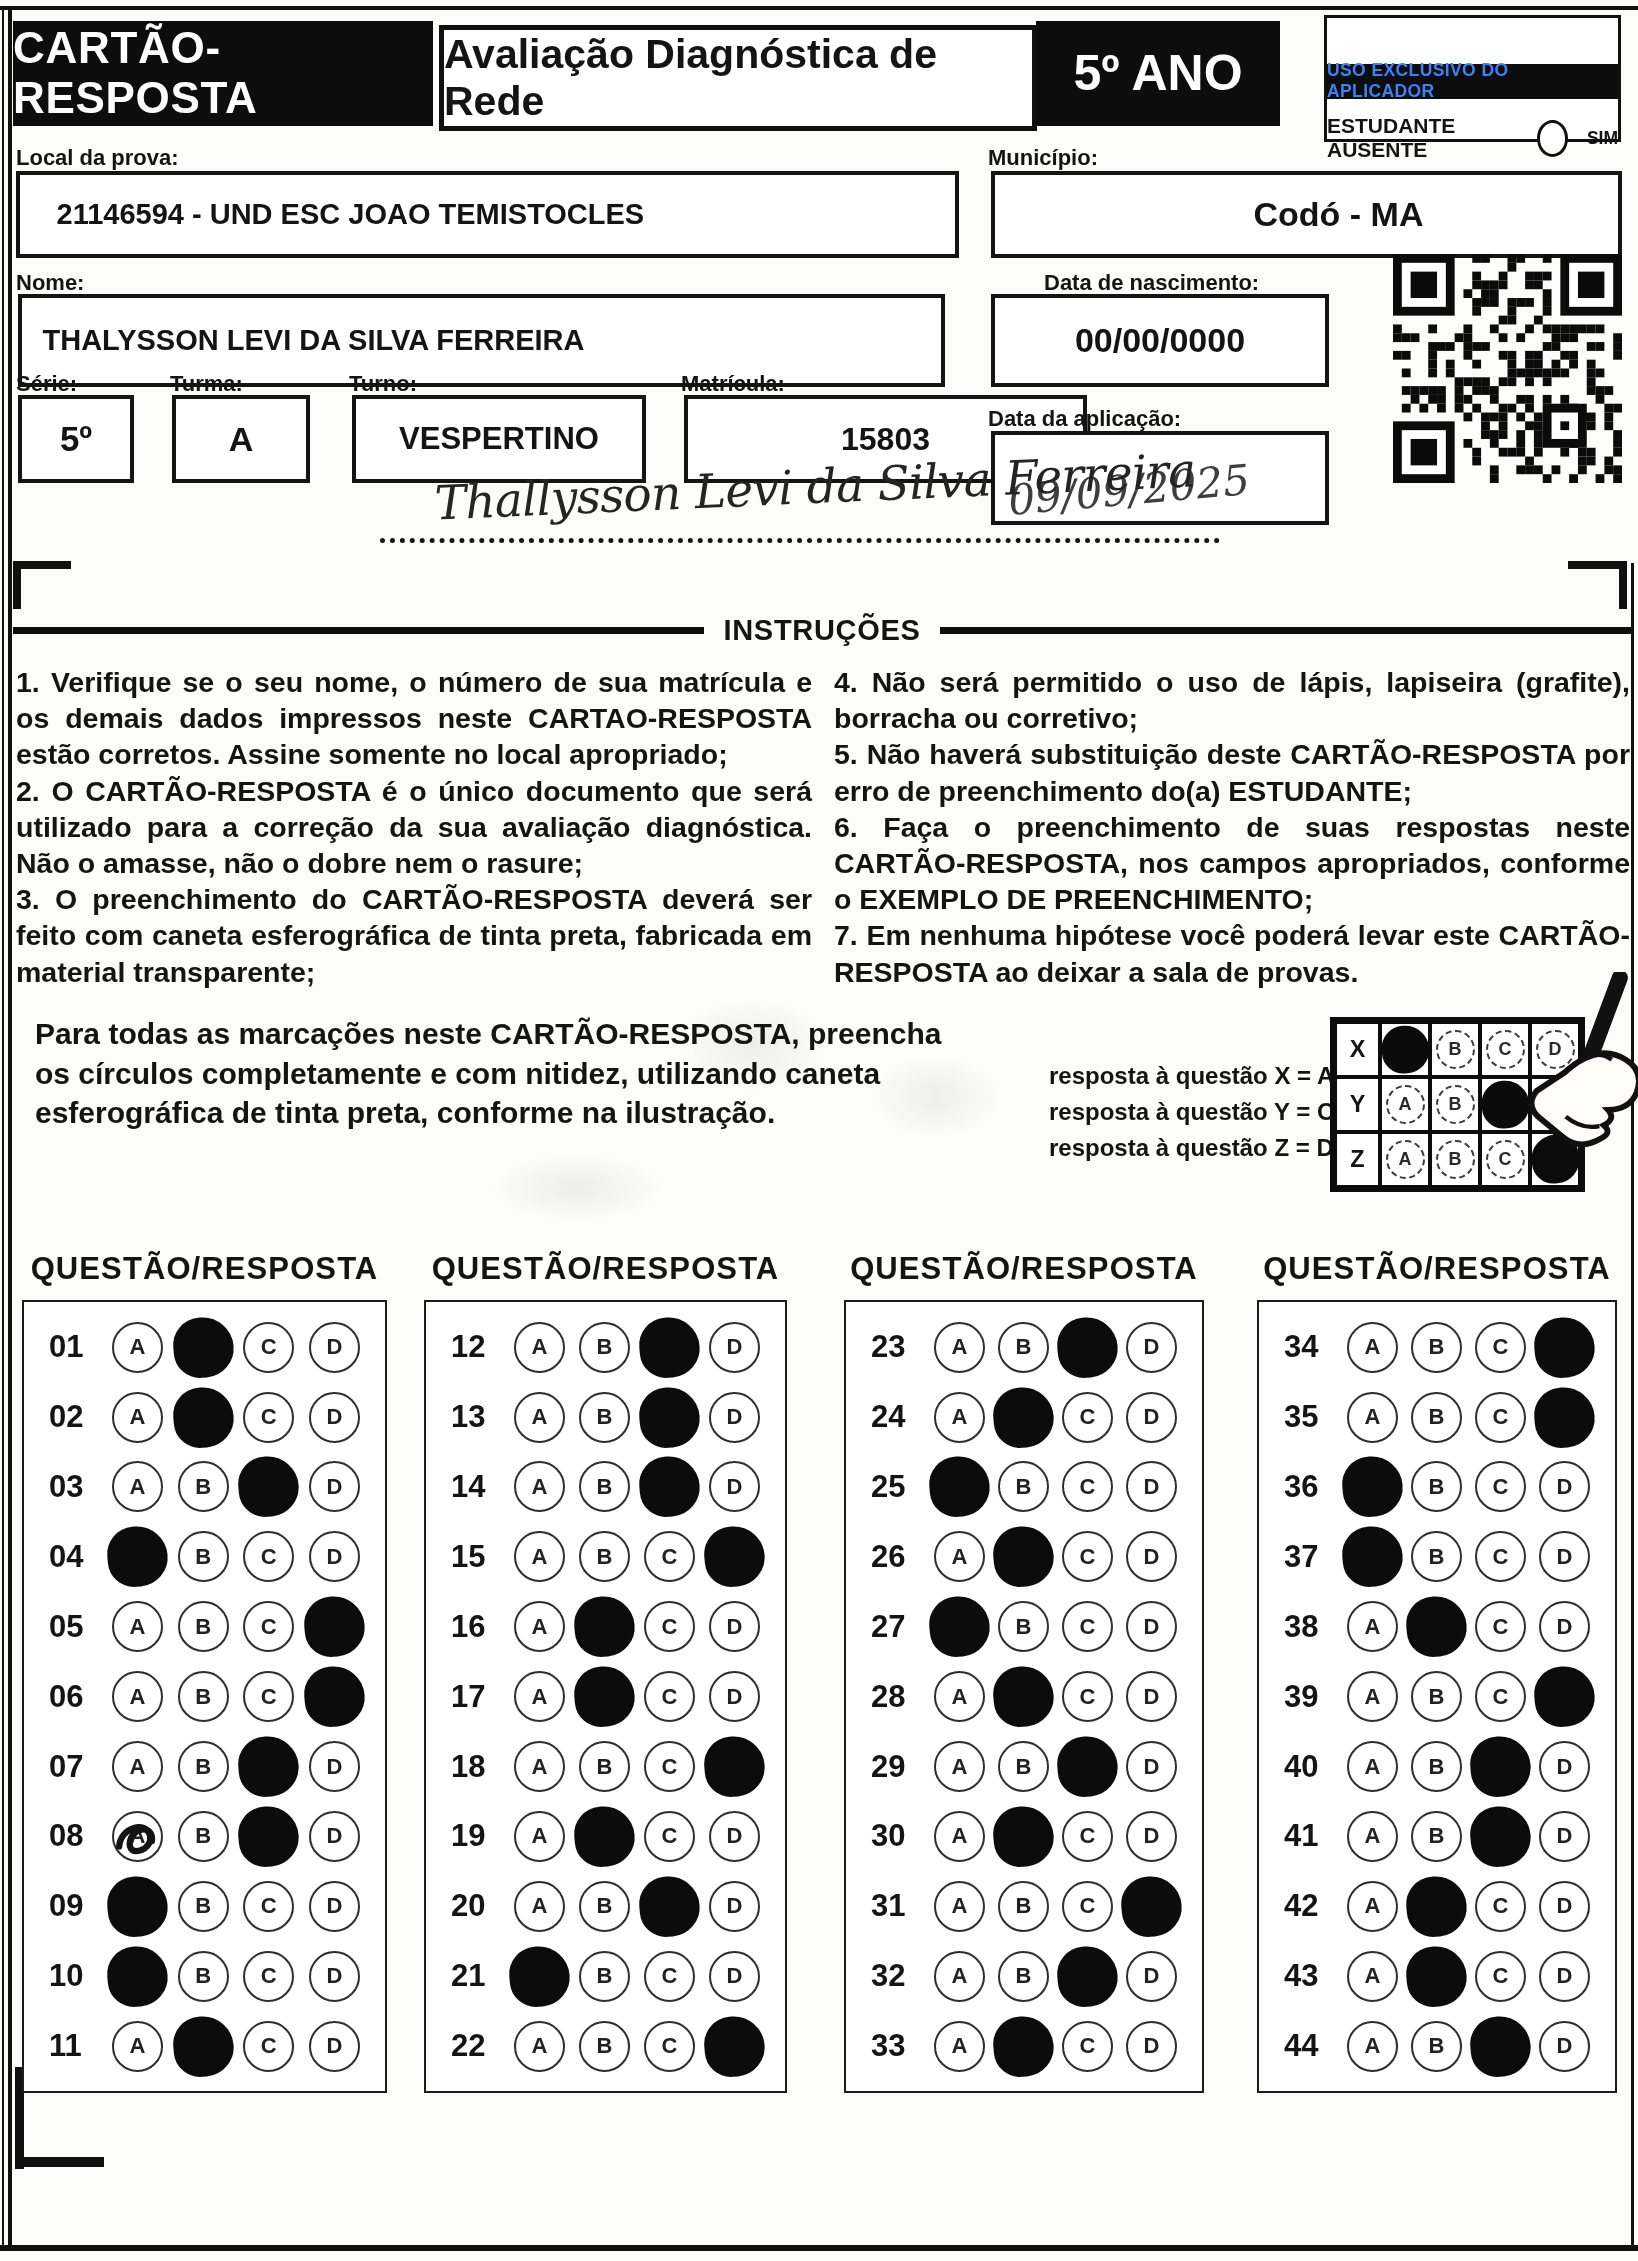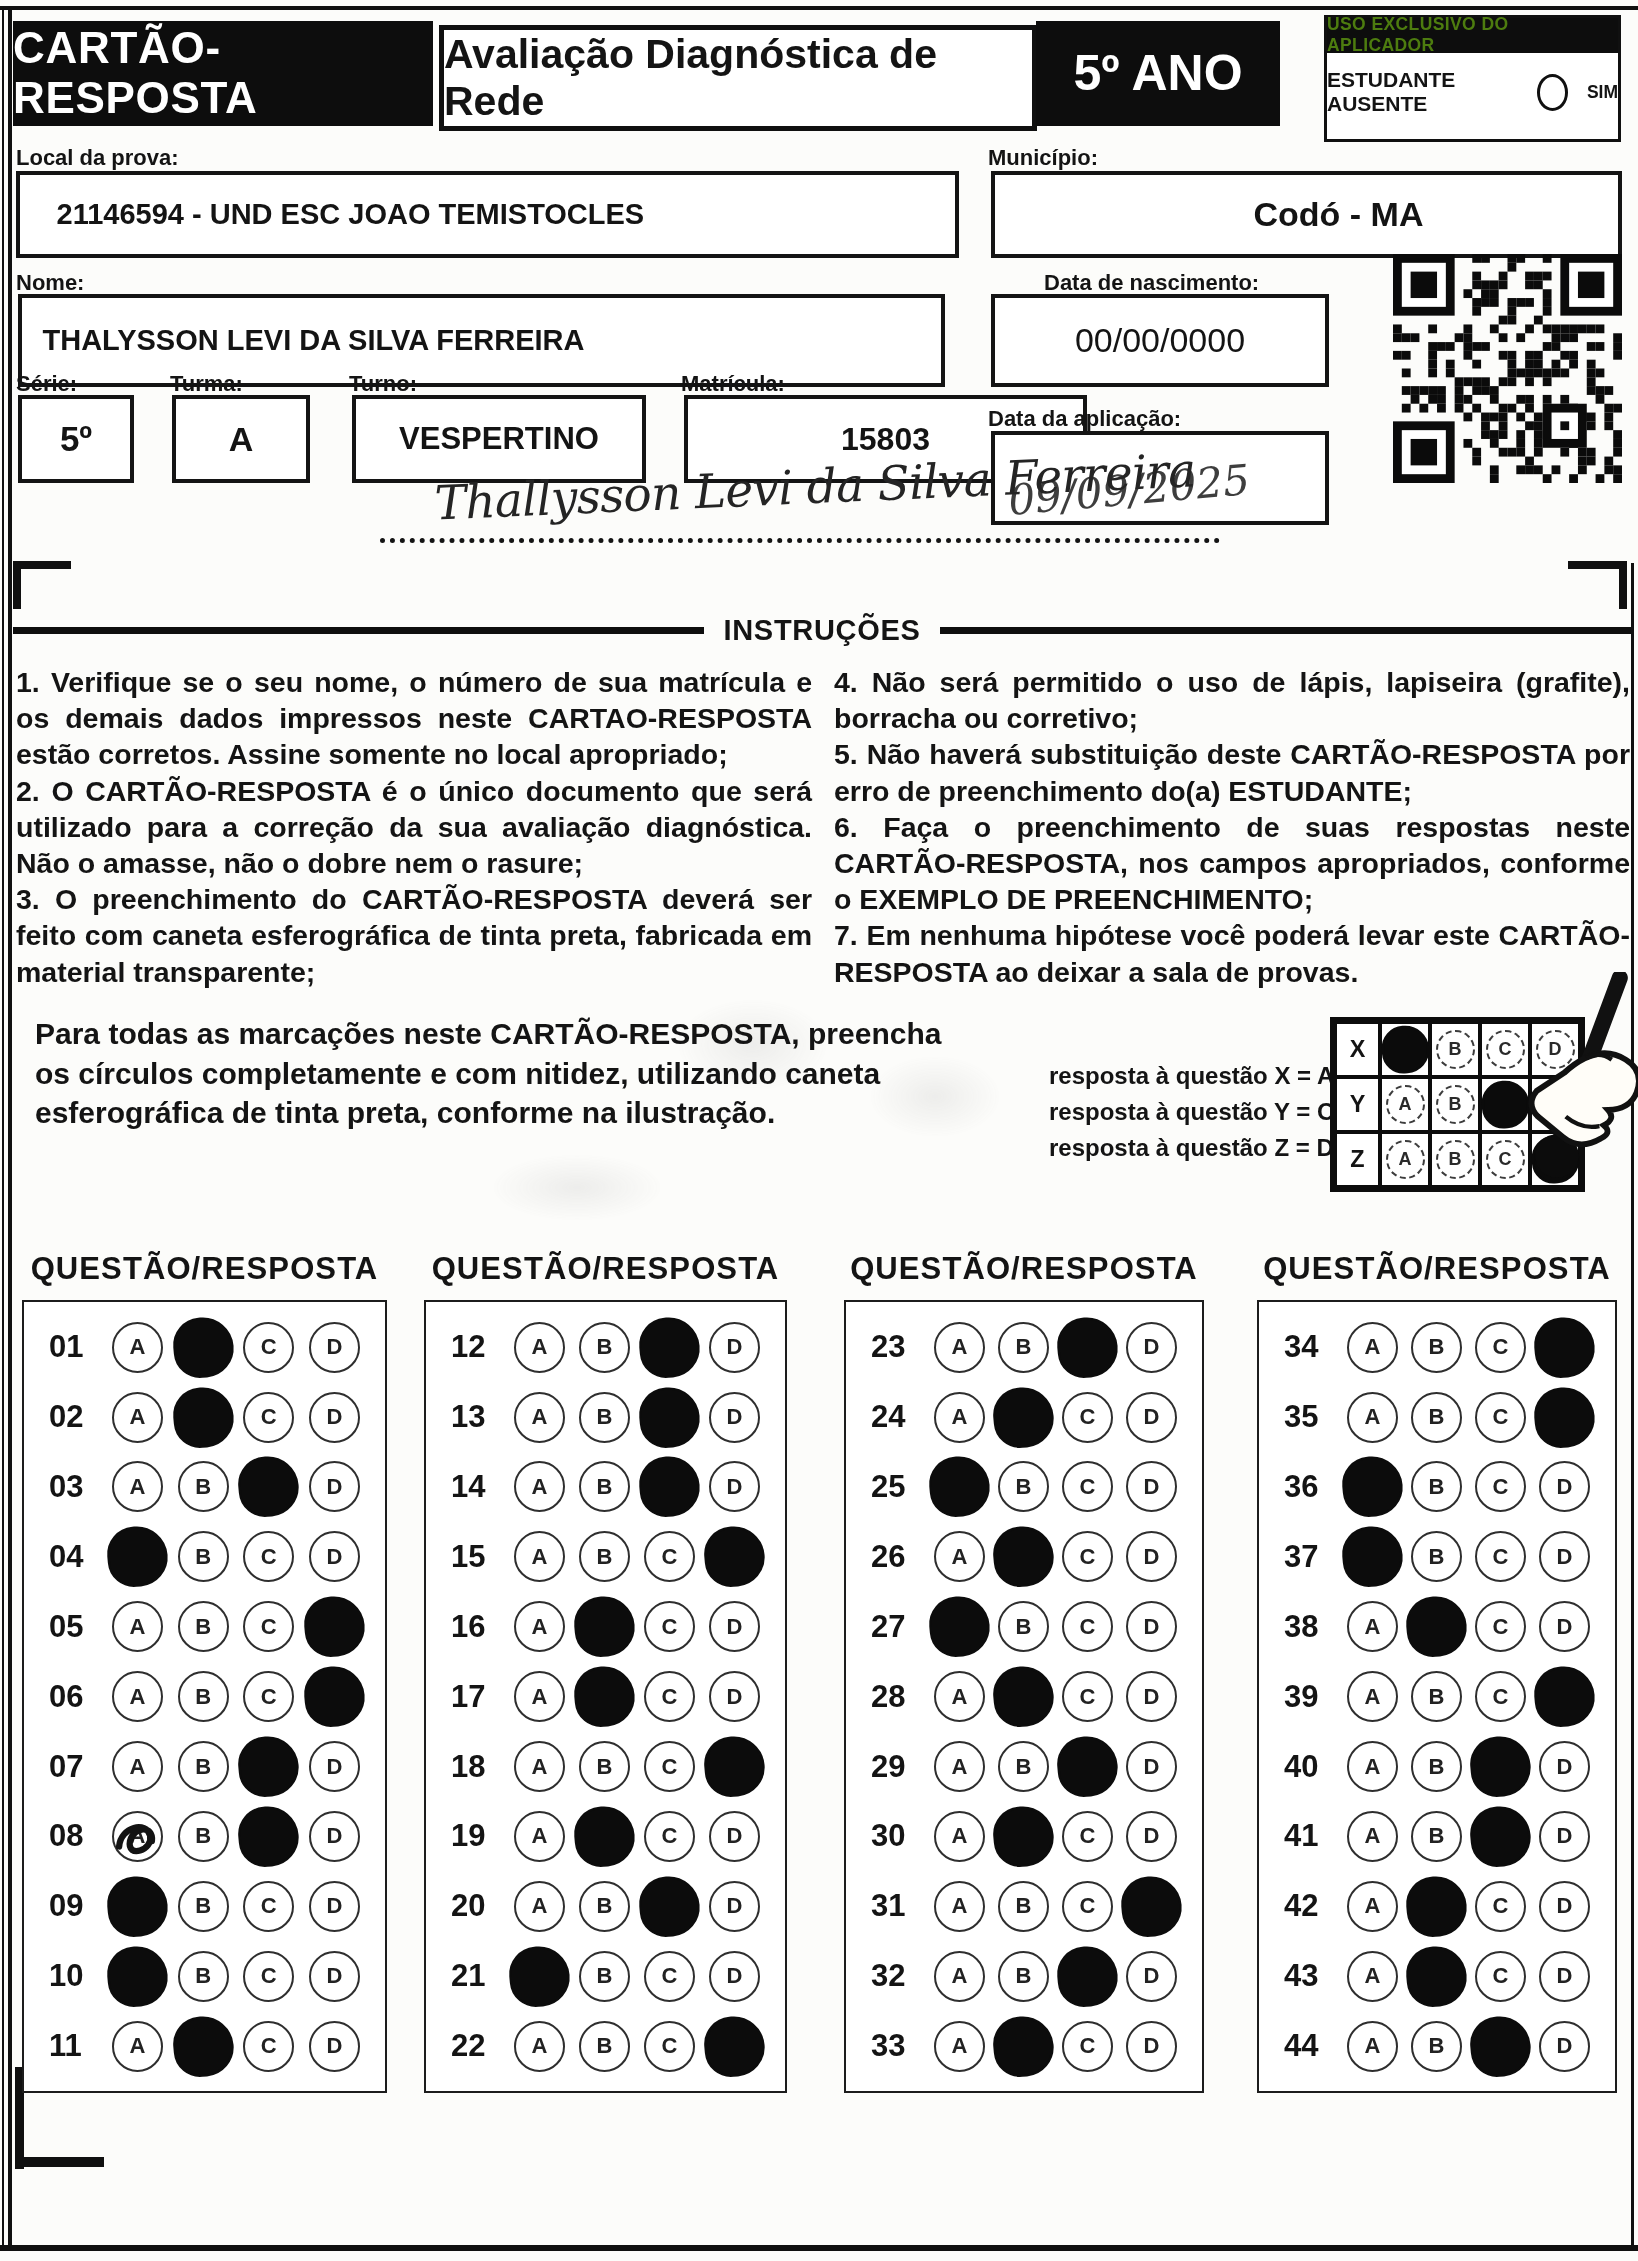--- a/index.html
+++ b/index.html
@@ -15,22 +15,22 @@
   .fieldbox{border:4.4px solid #141414;background:#ffffff;display:flex;align-items:center;}
   .lbl{font-weight:bold;font-size:22px;}
   .val{font-weight:bold;font-size:29px;}
   .center{justify-content:center;}
   
   #h-card{left:13px;top:20.5px;width:420px;height:105px;font-size:44px;font-weight:bold;letter-spacing:0.7px;}
   #h-exam{left:439px;top:25px;width:588px;height:96px;border:5.1px solid #101010;background:#fff;
           display:flex;align-items:center;justify-content:center;font-size:41px;font-weight:bold;}
   #h-grade{left:1036px;top:20.5px;width:244px;height:105px;font-size:50px;font-weight:bold;}
   #applicator{left:1324px;top:14.6px;width:291px;height:121px;border:3.7px solid #101010;background:#fff;}
-  #applicator .strip{background:#0d0d0d;color:#4d7c0f;height:35px;display:flex;align-items:center;justify-content:center;
-                     font-weight:bold;font-size:17.5px;letter-spacing:0.4px;}
+  #applicator .strip{background:#0d0d0d;color:#3b82f6;height:35px;display:flex;align-items:center;justify-content:center;
+                     font-weight:bold;font-size:17.5px;letter-spacing:0.4px;margin-top:46px;}
   #applicator .row{display:flex;align-items:center;justify-content:center;gap:19px;height:79px;}
   #applicator .row .t{font-weight:bold;font-size:21px;}
   #absent-circle{width:31px;height:31px;border:3.7px solid #101010;border-radius:50%;background:#fff;}
   #applicator .sim{font-weight:bold;font-size:17.5px;}
   
   .handwrite{font-family:"DejaVu Serif", serif;font-style:italic;color:#242424;}
   #sig-line{left:380px;top:538px;width:840px;border-bottom:5.1px dotted #141414;}
   #signature{left:395px;top:459px;width:840px;text-align:center;font-size:47px;transform:rotate(-2.5deg);
              letter-spacing:-0.7px;white-space:nowrap;}
   #sig-caption{left:380px;top:553px;width:840px;text-align:center;font-weight:bold;font-size:20.5px;}
@@ -111,21 +111,21 @@
     <span style="font-weight:bold;font-size:34px;padding-left:64px;">Codó - MA</span>
   </div>
 
   <div class="abs lbl" style="left:16px;top:270px;">Nome:</div>
   <div class="abs fieldbox" style="left:18px;top:294px;width:919px;height:85px;">
     <span class="val" style="padding-left:20.5px;">THALYSSON LEVI DA SILVA FERREIRA</span>
   </div>
 
   <div class="abs lbl" style="left:1044px;top:270px;">Data de nascimento:</div>
   <div class="abs fieldbox center" style="left:991px;top:294px;width:330px;height:85px;">
-    <span style="font-weight:normal;font-size:34px;">00/00/0000</span>
+    <span style="font-weight:bold;font-size:34px;">00/00/0000</span>
   </div>
 
   <div class="abs" id="qr-holder" style="left:1393px;top:254px;width:229px;height:229px;"><svg width="229" height="229" viewBox="0 0 312 312" fill="#0b0b0b">
         <rect x="108" y="0" width="12" height="12"></rect>
         <rect x="120" y="0" width="12" height="12"></rect>
         <rect x="156" y="0" width="12" height="12"></rect>
         <rect x="168" y="0" width="12" height="12"></rect>
         <rect x="204" y="0" width="12" height="12"></rect>
         <rect x="156" y="12" width="12" height="12"></rect>
         <rect x="108" y="24" width="12" height="12"></rect>

